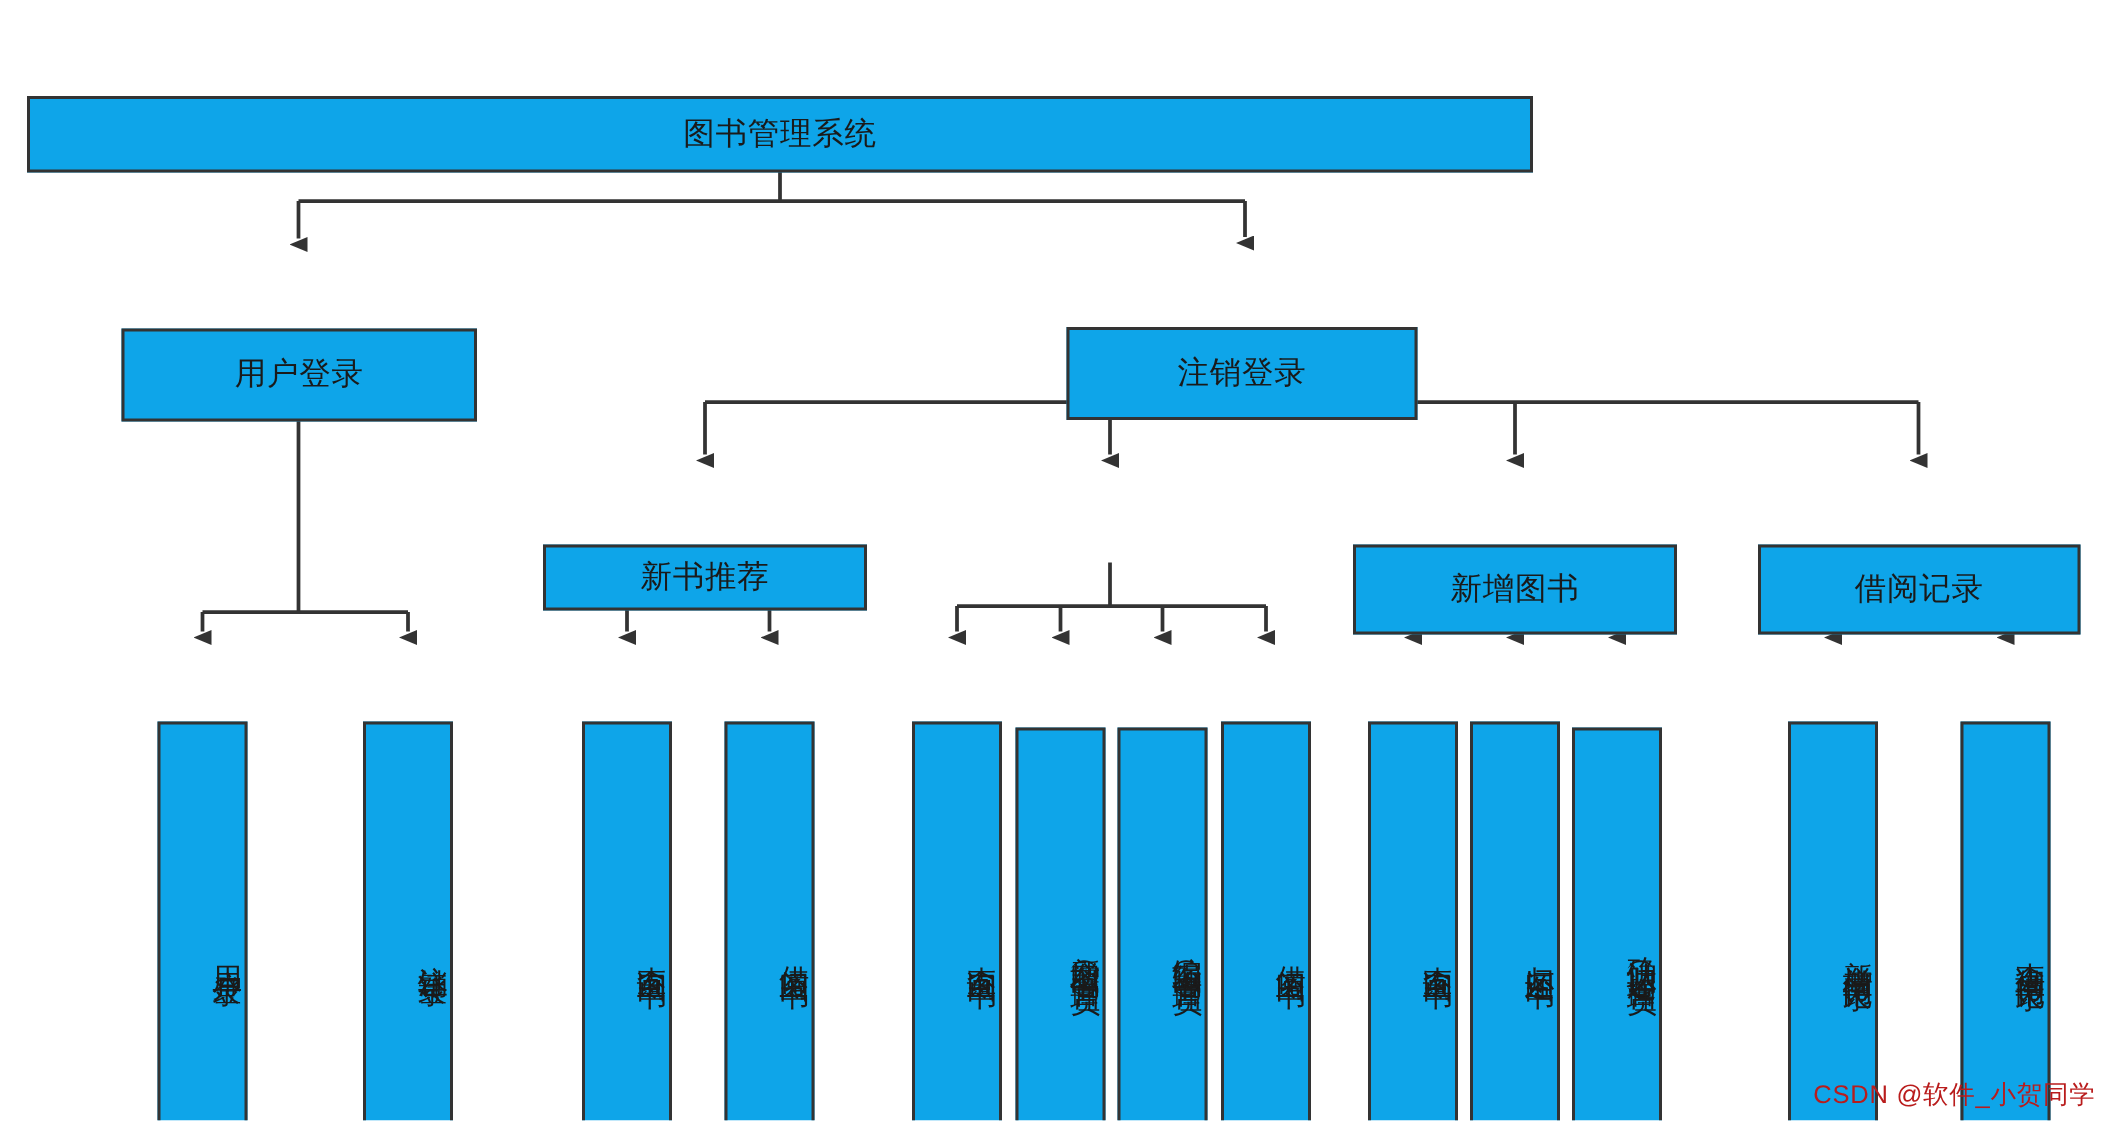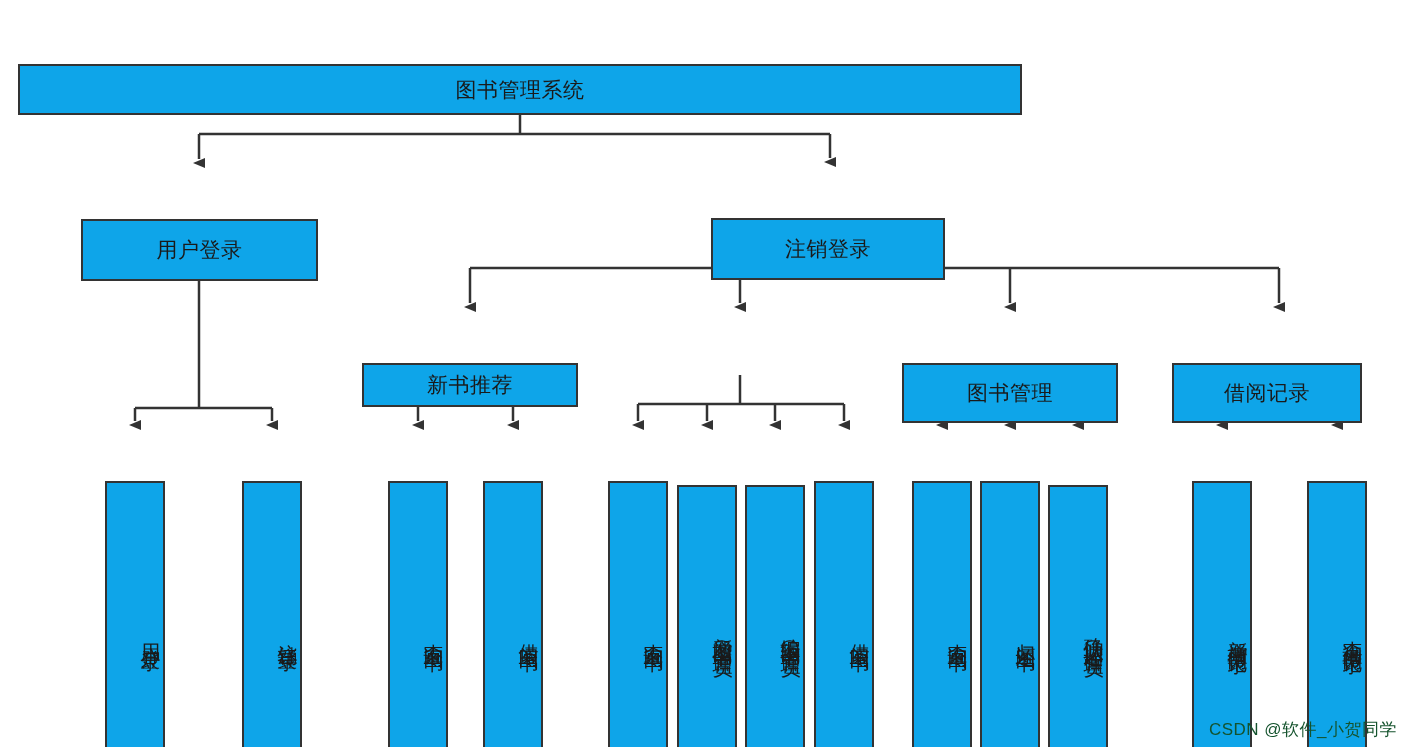--- a/index.html
+++ b/index.html
@@ -56,21 +56,21 @@
     top: 0;
     width: 1405px;
     height: 747px;
     pointer-events: none;
   }
   .watermark {
     position: absolute;
     right: 8px;
     bottom: 6px;
     font-size: 17px;
-    color: #14532d;
+    color: #b91c1c;
     letter-spacing: 0.5px;
     white-space: nowrap;
   }
 </style>
 </head>
 <body>
 
 <div id="canvas">
 
   <svg id="wires" viewBox="0 0 1405 747">
@@ -122,22 +122,22 @@
       <path d="M1337,404 L1337,421" marker-end="url(#arrow)"></path>
     </g>
   </svg>
 
   <div class="node node-h node-root" style="left:18px; top:16px; width:1004px; height:51px;">图书管理系统</div>
 
   <div class="node node-h" style="left:81px; top:171px; width:237px; height:62px;">用户登录</div>
   <div class="node node-h" style="left:711px; top:170px; width:234px; height:62px;">注销登录</div>
 
   <div class="node node-h" style="left:362px; top:315px; width:216px; height:44px;">新书推荐</div>
-  <div class="node node-h" style="left:902px; top:315px; width:216px; height:60px;">图书管理</div>
-  <div class="node node-h" style="left:1172px; top:315px; width:190px; height:60px;">借阅记录</div>
+  <div class="node node-h" style="left:902px; top:315px; width:216px; height:60px;">新增图书</div>
+  <div class="node node-h" style="left:1172px; top:315px; width:215px; height:60px;">借阅记录</div>
 
   <div class="node node-v" style="left:105px; top:433px; width:60px; height:305px;">用户登录</div>
   <div class="node node-v" style="left:242px; top:433px; width:60px; height:305px;">注销登录</div>
 
   <div class="node node-v" style="left:388px; top:433px; width:60px; height:305px;">查询图书</div>
   <div class="node node-v" style="left:483px; top:433px; width:60px; height:305px;">借阅图书</div>
 
   <div class="node node-v" style="left:608px; top:433px; width:60px; height:305px;">查询图书</div>
   <div class="node node-v" style="left:677px; top:437px; width:60px; height:301px;">新增图书（管理员）</div>
   <div class="node node-v" style="left:745px; top:437px; width:60px; height:301px;">编辑图书（管理员）</div>

